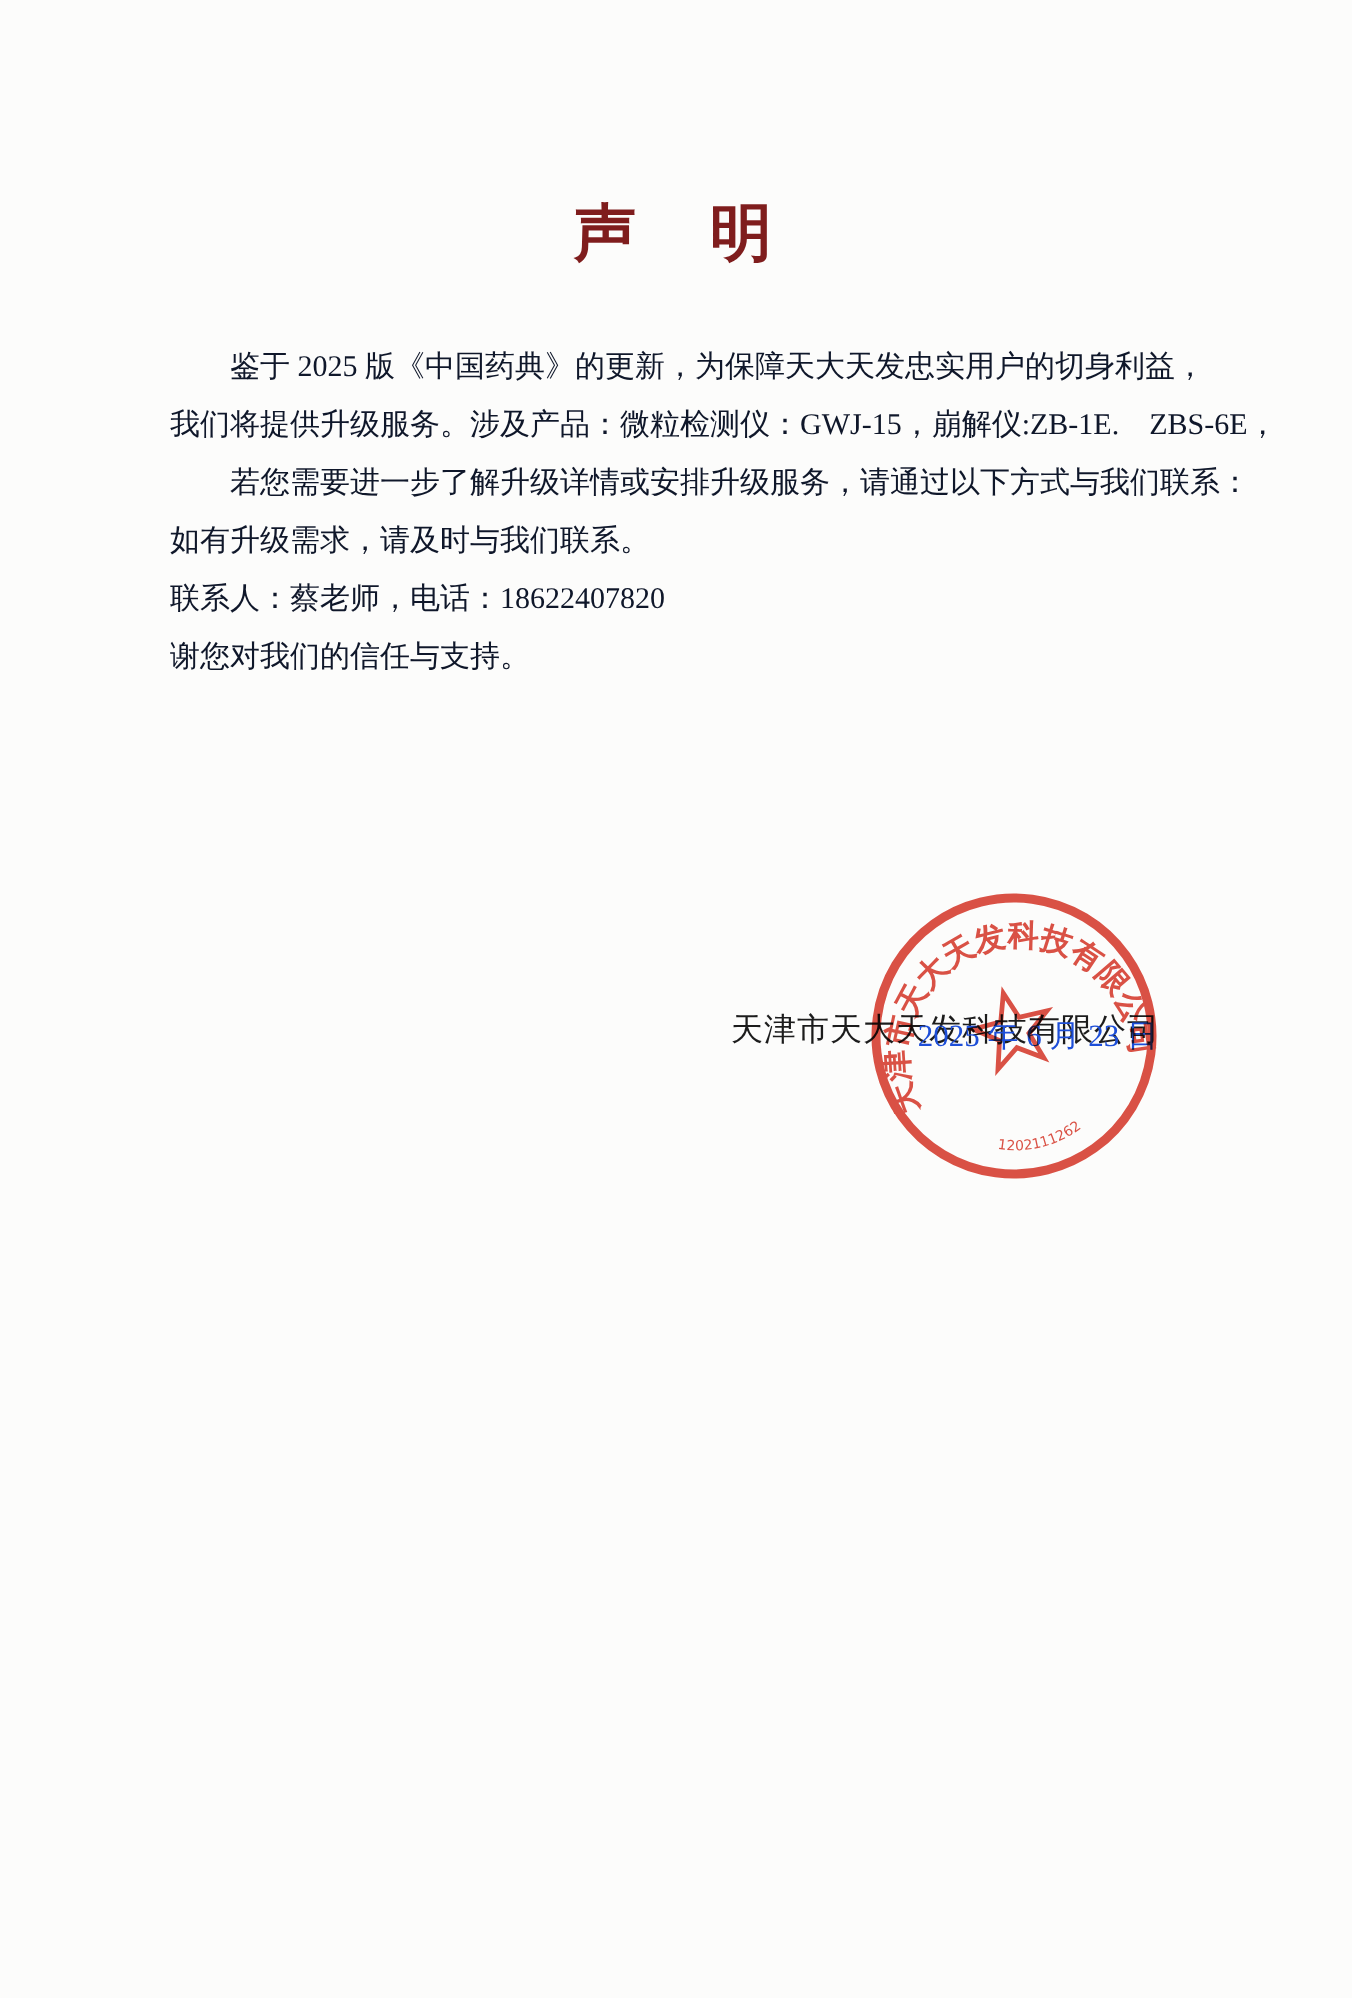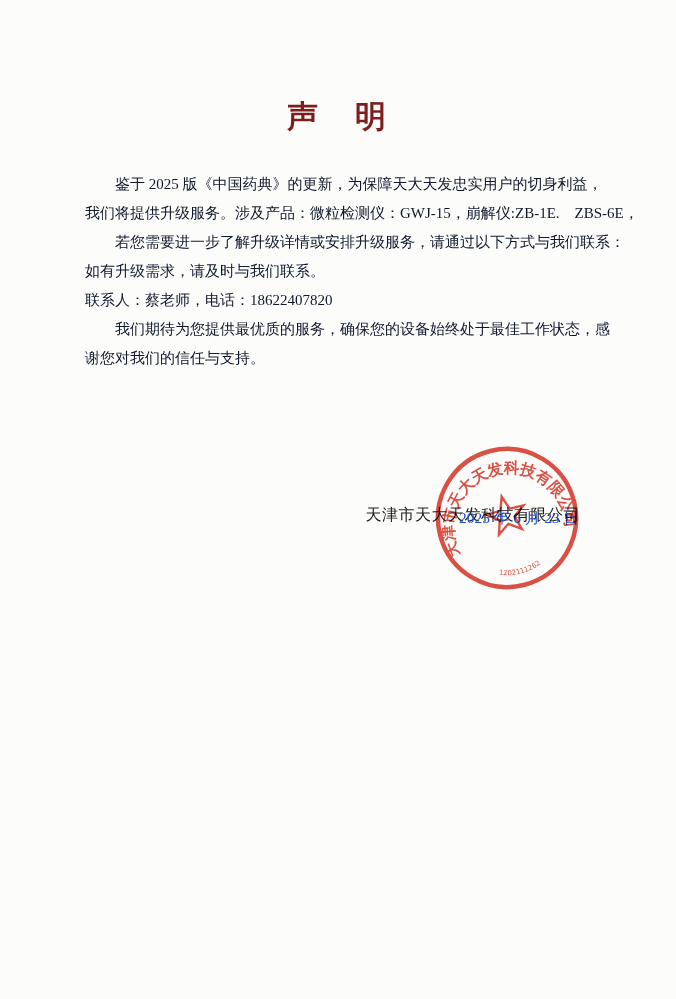--- a/index.html
+++ b/index.html
@@ -71,21 +71,20 @@
 <div class="page">
 
   <div class="doc-title">声　明</div>
 
   <div class="doc-body">
     <div class="doc-line">　　鉴于 2025 版《中国药典》的更新，为保障天大天发忠实用户的切身利益，</div>
     <div class="doc-line">我们将提供升级服务。涉及产品：微粒检测仪：GWJ-15，崩解仪:ZB-1E.　ZBS-6E，</div>
     <div class="doc-line">　　若您需要进一步了解升级详情或安排升级服务，请通过以下方式与我们联系：</div>
     <div class="doc-line">如有升级需求，请及时与我们联系。</div>
     <div class="doc-line">联系人：蔡老师，电话：18622407820</div>
-    <div class="doc-line">　　我们期待为您提供最优质的服务，确保您的设备始终处于最佳工作状态，感</div>
     <div class="doc-line">谢您对我们的信任与支持。</div>
   </div>
 
   <div class="sig-company">天津市天大天发科技有限公司</div>
   <div class="sig-date">2025 年 6 月 23 日</div>
 
   <svg class="seal" viewBox="0 0 160 160" xmlns="http://www.w3.org/2000/svg">
     <circle cx="80" cy="80" r="69" fill="none" stroke="#d83a2c" stroke-width="4.5"></circle>
     <path id="sealArcTop" d="M 28 112 A 56 56 0 1 1 132 112" fill="none"></path>
     <text font-size="15.5" fill="#d83a2c" font-weight="bold" font-family="'Liberation Serif','DejaVu Serif',serif">

